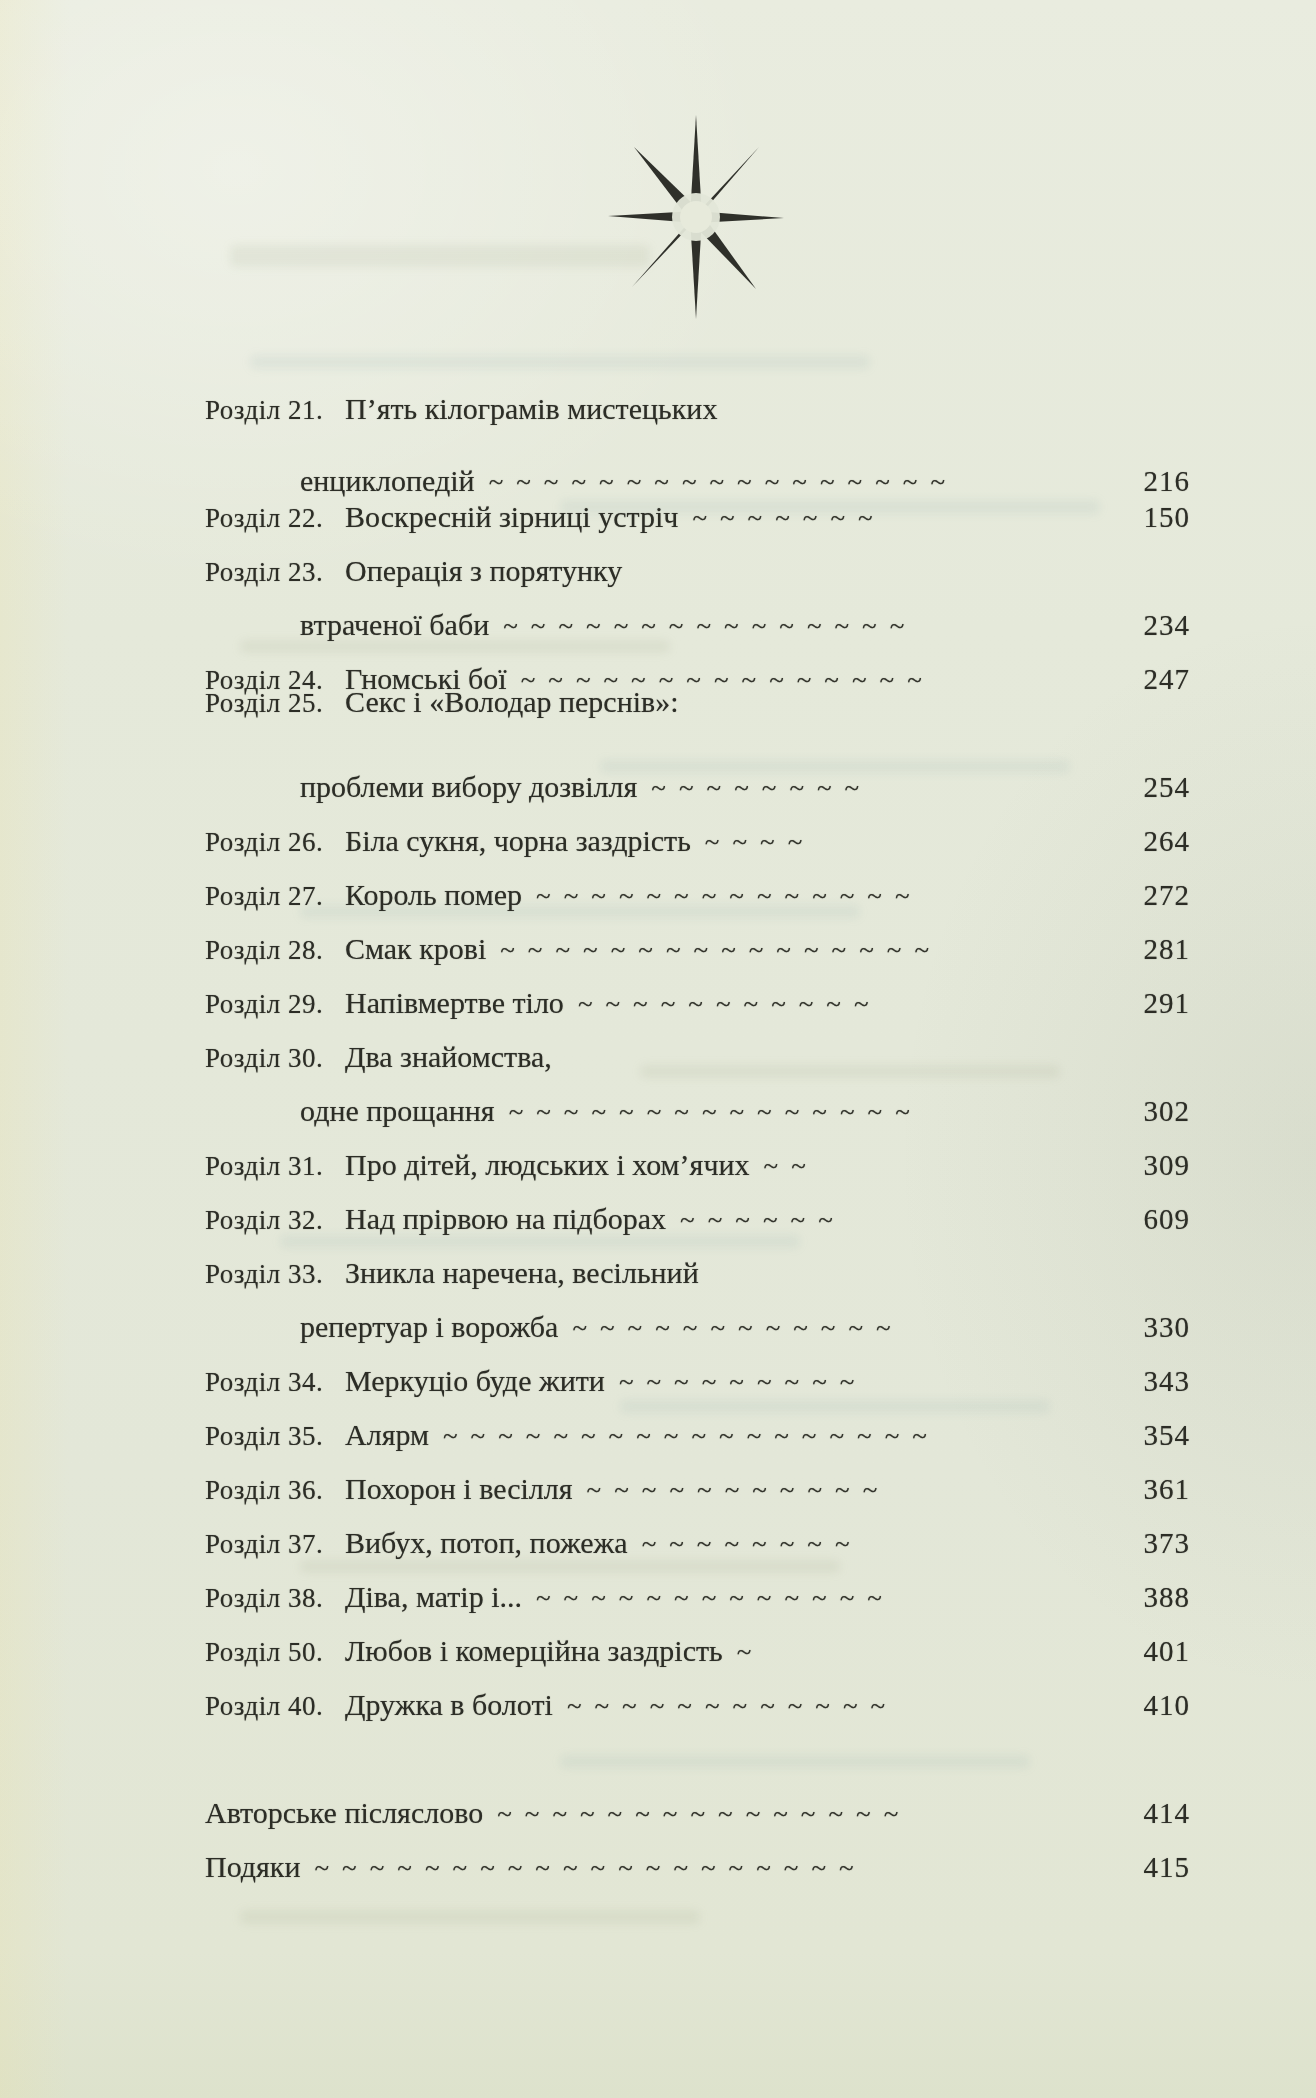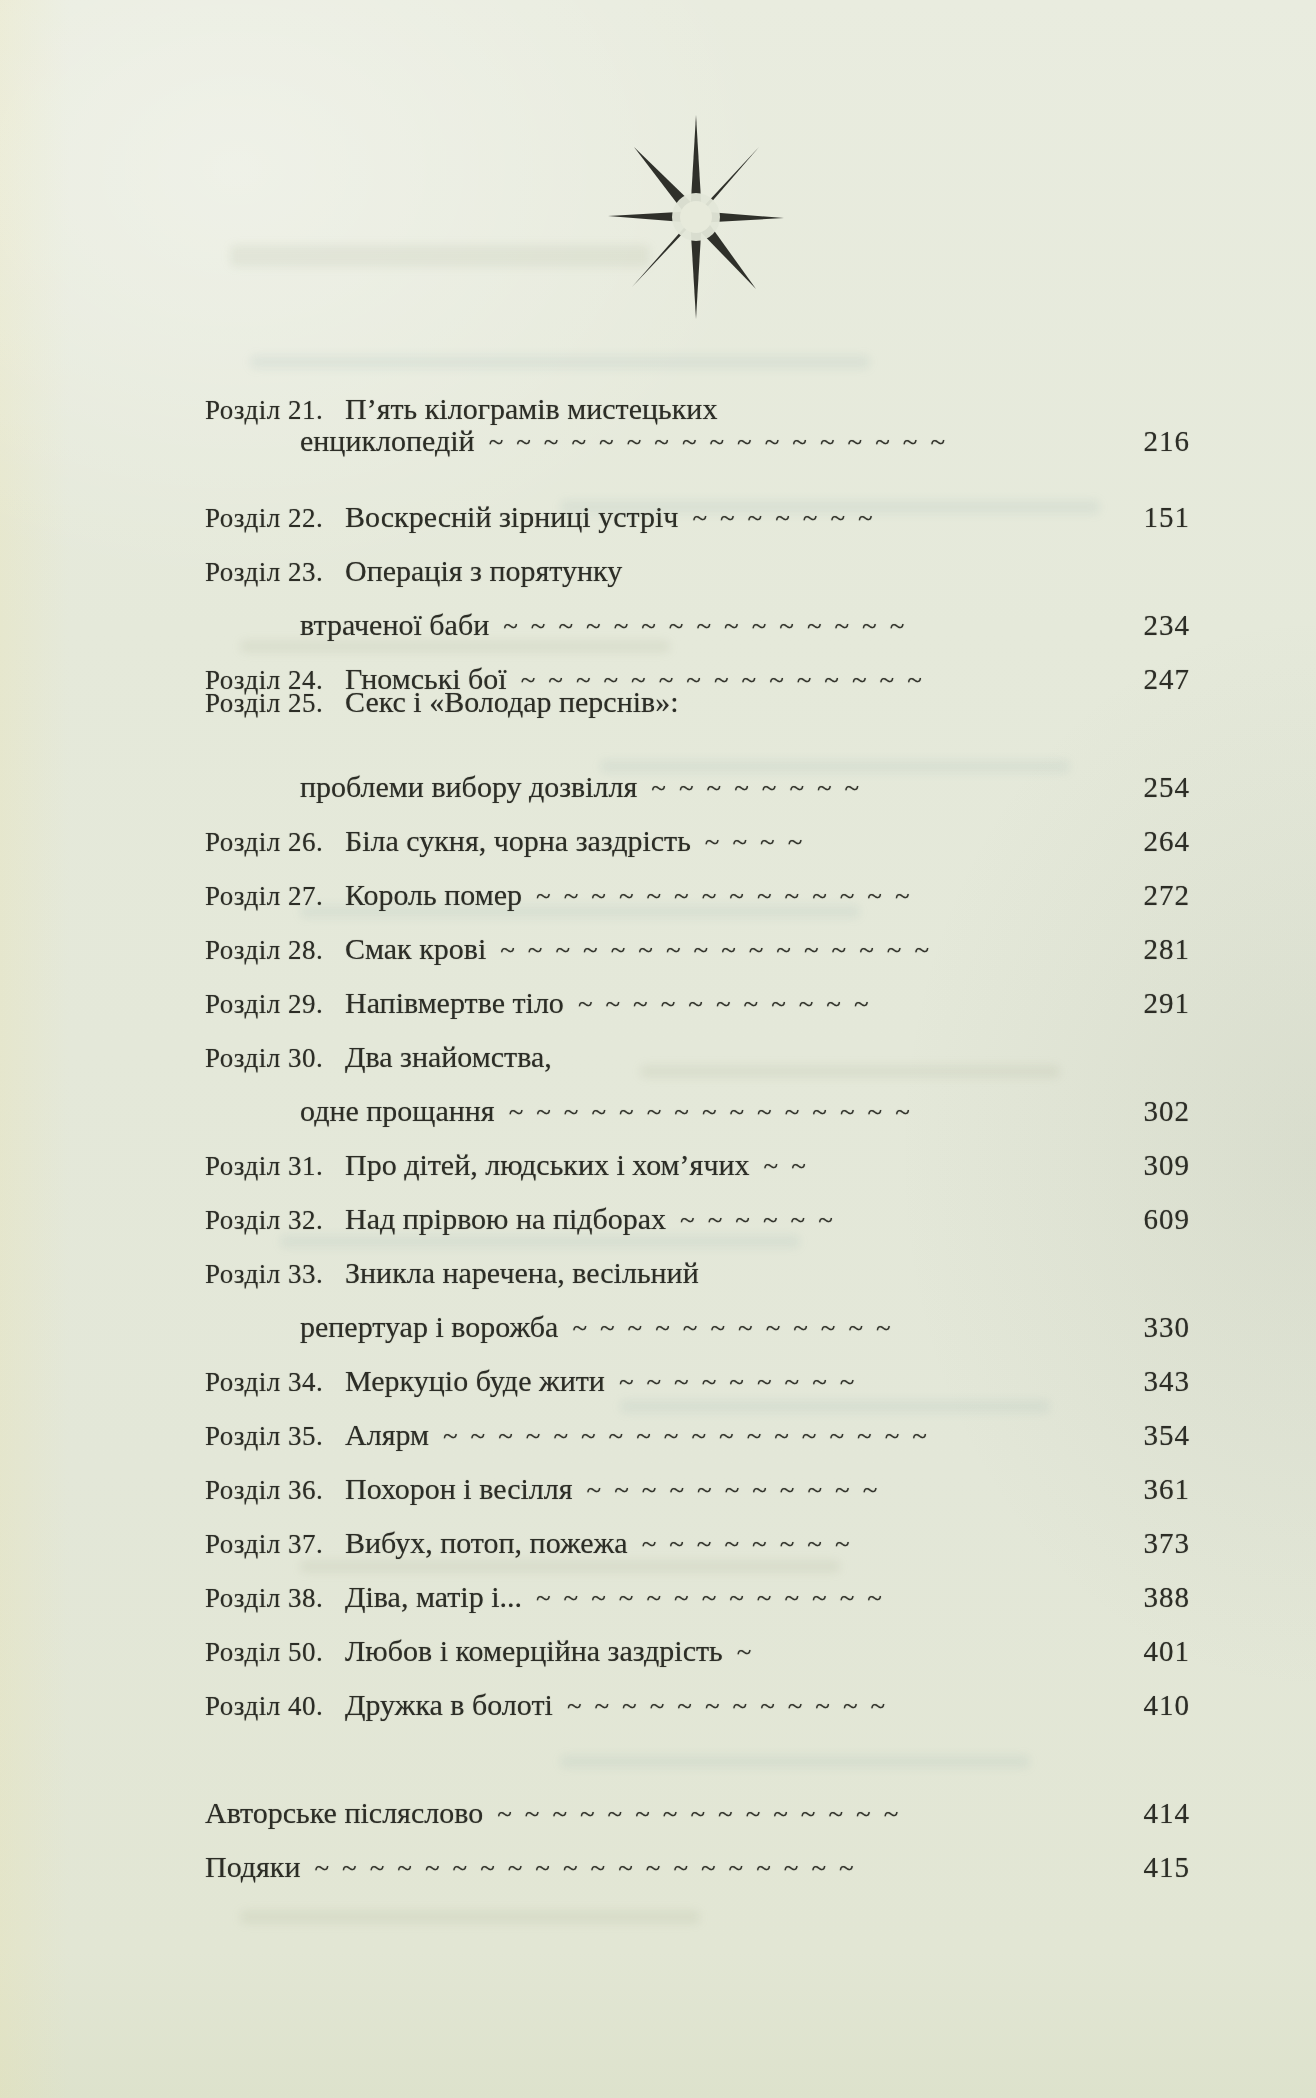--- a/index.html
+++ b/index.html
@@ -58,22 +58,22 @@
       <polygon points="38,40 104,104 160,182 96,116"></polygon>
       <polygon points="163,40 106,106 36,180 94,114"></polygon>
     </g>
     <circle cx="100" cy="110" r="24" fill="#e3e7d8" fill-opacity="0.95"></circle>
     <circle cx="100" cy="110" r="16" fill="#e7eadb"></circle>
   </svg>
 
   <div class="toc">
 
     <div class="row" style="top:392px"><span class="lbl">Розділ 21.</span><span class="ttl">П’ять кілограмів мистецьких</span><span class="ldr"></span><span class="pg"></span></div>
-    <div class="row cont" style="top:424px"><span class="lbl"></span><span class="ttl">енциклопедій</span><span class="ldr">~~~~~~~~~~~~~~~~~</span><span class="pg">216</span></div>
-    <div class="row" style="top:500px"><span class="lbl">Розділ 22.</span><span class="ttl">Воскресній зірниці устріч</span><span class="ldr">~~~~~~~</span><span class="pg">151</span></div>
+    <div class="row cont" style="top:464px"><span class="lbl"></span><span class="ttl">енциклопедій</span><span class="ldr">~~~~~~~~~~~~~~~~~</span><span class="pg">216</span></div>
+    <div class="row" style="top:500px"><span class="lbl">Розділ 22.</span><span class="ttl">Воскресній зірниці устріч</span><span class="ldr">~~~~~~~</span><span class="pg">150</span></div>
     <div class="row" style="top:554px"><span class="lbl">Розділ 23.</span><span class="ttl">Операція з порятунку</span><span class="ldr"></span><span class="pg"></span></div>
     <div class="row cont" style="top:608px"><span class="lbl"></span><span class="ttl">втраченої баби</span><span class="ldr">~~~~~~~~~~~~~~~</span><span class="pg">234</span></div>
     <div class="row" style="top:662px"><span class="lbl">Розділ 24.</span><span class="ttl">Гномські бої</span><span class="ldr">~~~~~~~~~~~~~~~</span><span class="pg">247</span></div>
     <div class="row" style="top:685px"><span class="lbl">Розділ 25.</span><span class="ttl">Секс і «Володар перснів»:</span><span class="ldr"></span><span class="pg"></span></div>
     <div class="row cont" style="top:770px"><span class="lbl"></span><span class="ttl">проблеми вибору дозвілля</span><span class="ldr">~~~~~~~~</span><span class="pg">254</span></div>
     <div class="row" style="top:824px"><span class="lbl">Розділ 26.</span><span class="ttl">Біла сукня, чорна заздрість</span><span class="ldr">~~~~</span><span class="pg">264</span></div>
     <div class="row" style="top:878px"><span class="lbl">Розділ 27.</span><span class="ttl">Король помер</span><span class="ldr">~~~~~~~~~~~~~~</span><span class="pg">272</span></div>
     <div class="row" style="top:932px"><span class="lbl">Розділ 28.</span><span class="ttl">Смак крові</span><span class="ldr">~~~~~~~~~~~~~~~~</span><span class="pg">281</span></div>
     <div class="row" style="top:986px"><span class="lbl">Розділ 29.</span><span class="ttl">Напівмертве тіло</span><span class="ldr">~~~~~~~~~~~</span><span class="pg">291</span></div>
     <div class="row" style="top:1040px"><span class="lbl">Розділ 30.</span><span class="ttl">Два знайомства,</span><span class="ldr"></span><span class="pg"></span></div>

